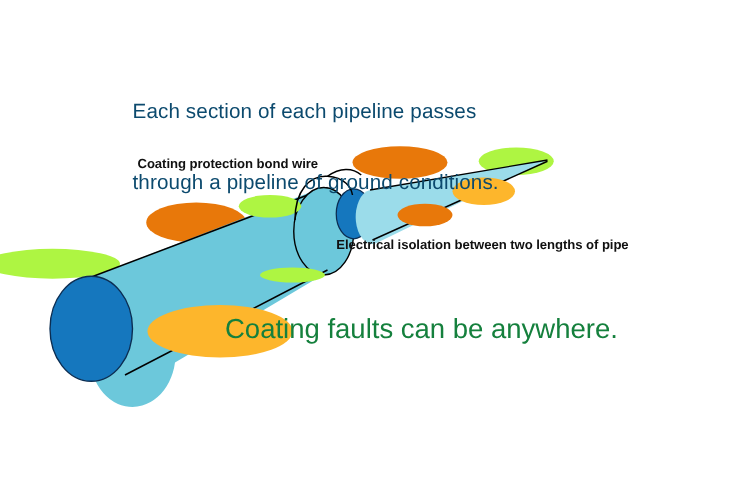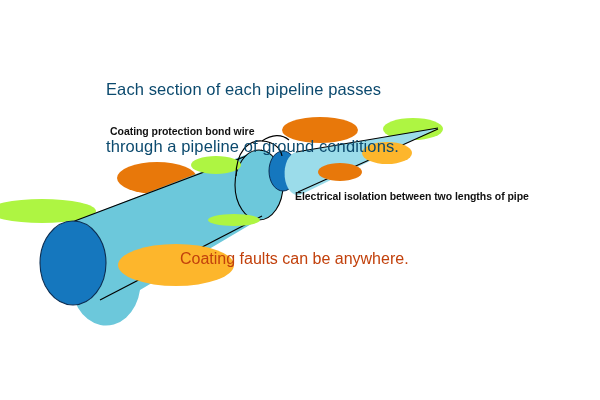--- a/index.html
+++ b/index.html
@@ -40,31 +40,31 @@
     font-size: 10.5px;
     color: #111111;
     white-space: nowrap;
     letter-spacing: -0.05px;
   }
   #label-bond-wire {
     left: 110px;
     top: 125px;
   }
   #label-isolation {
-    left: 295px;
+    left: 269px;
     top: 190px;
     text-align: right;
   }
   #label-coating {
     position: absolute;
     left: 180px;
     top: 250px;
     font-family: "Liberation Sans", sans-serif;
-    font-size: 16px;
-    color: #c2410c;
+    font-size: 22px;
+    color: #15803d;
     white-space: nowrap;
   }
 </style>
 </head>
 <body style="background: rgb(255, 255, 255);">
 
 <svg id="scene" viewBox="0 0 600 400">
 
   <ellipse cx="42" cy="211" rx="54" ry="12" fill="#AEF542"></ellipse>
   <ellipse cx="157" cy="178" rx="40" ry="16" fill="#E8780A"></ellipse>

